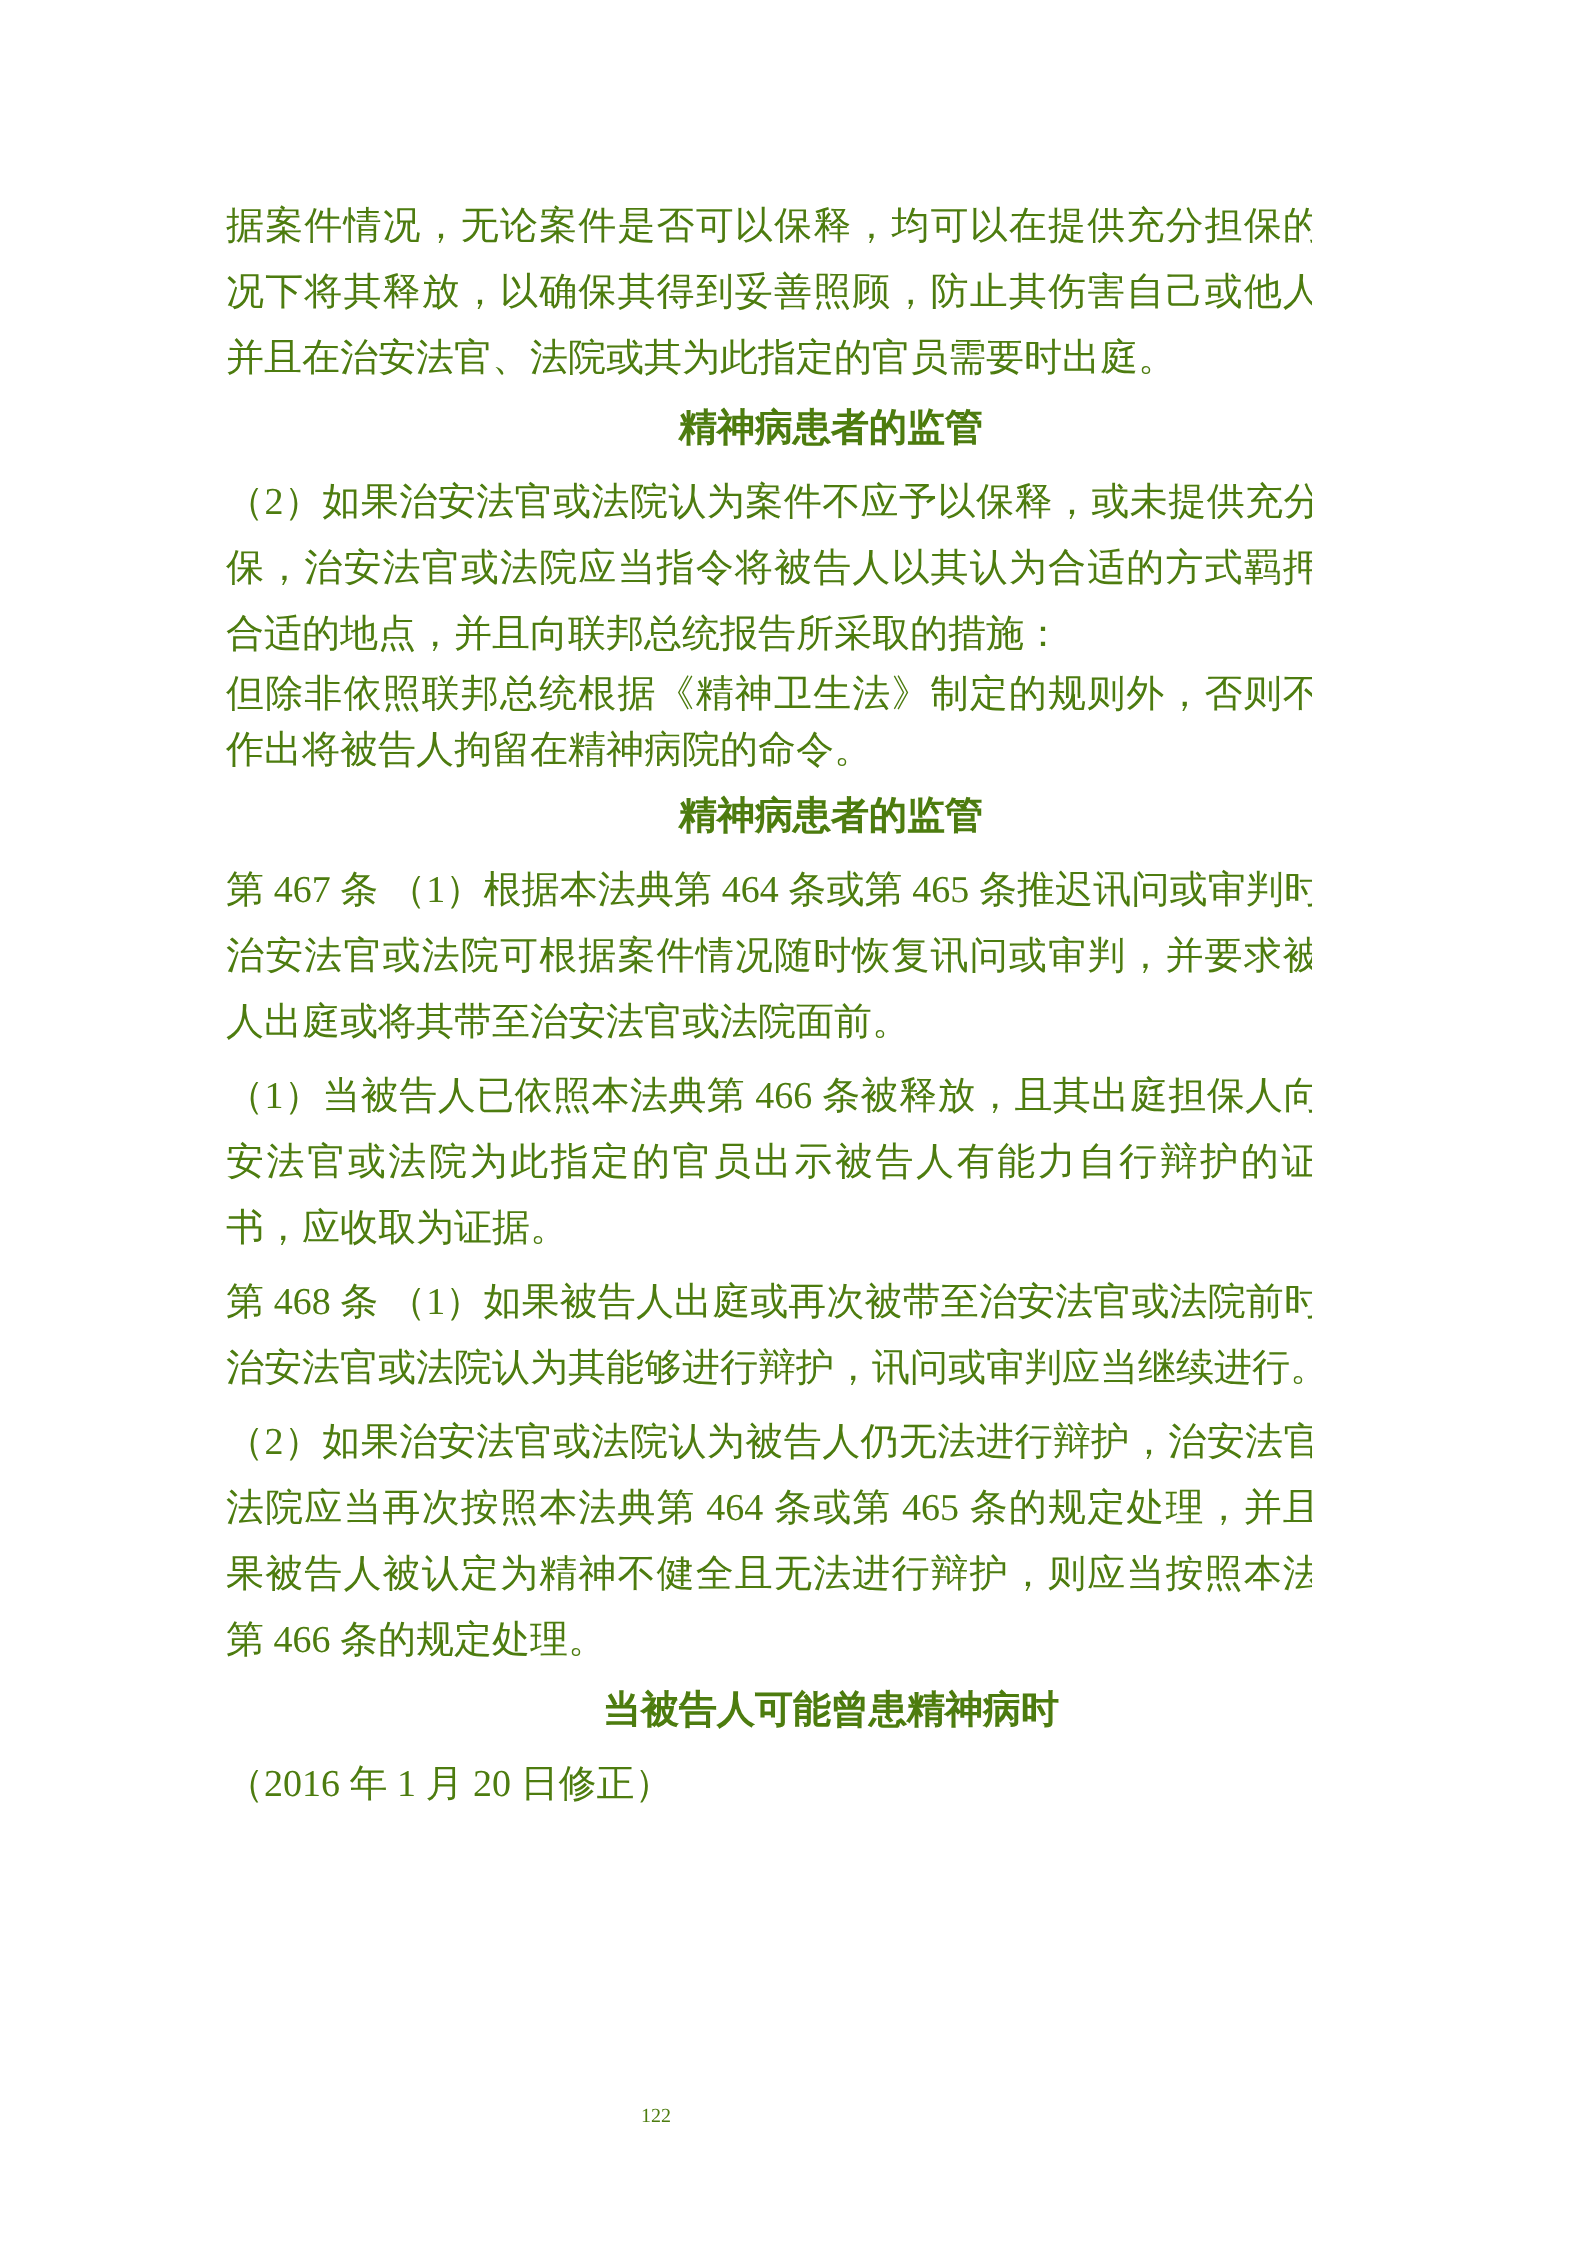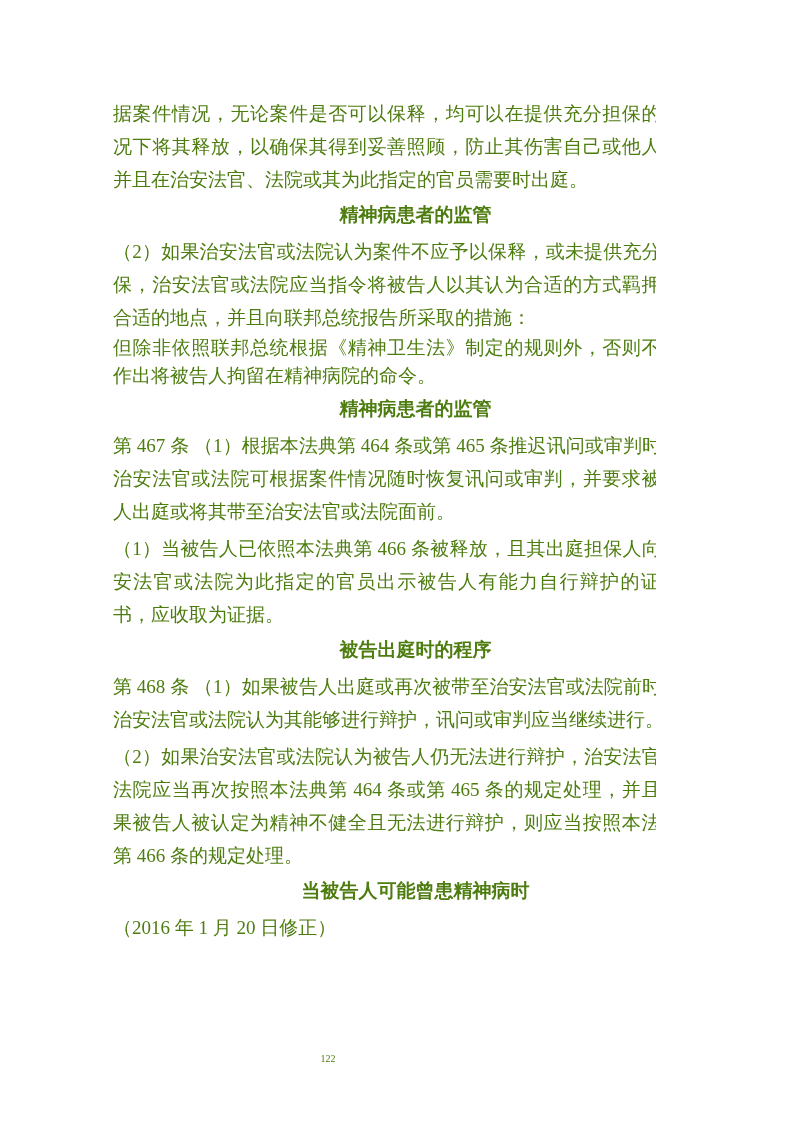--- a/index.html
+++ b/index.html
@@ -58,21 +58,20 @@
 
 <div class="page">
   <div class="content">
     <p class="para first">据案件情况，无论案件是否可以保释，均可以在提供充分担保的情况下将其释放，以确保其得到妥善照顾，防止其伤害自己或他人，并且在治安法官、法院或其为此指定的官员需要时出庭。</p>
     <p class="heading">精神病患者的监管</p>
     <p class="para">（2）如果治安法官或法院认为案件不应予以保释，或未提供充分担保，治安法官或法院应当指令将被告人以其认为合适的方式羁押在合适的地点，并且向联邦总统报告所采取的措施：</p>
     <p class="para tight">但除非依照联邦总统根据《精神卫生法》制定的规则外，否则不得作出将被告人拘留在精神病院的命令。</p>
     <p class="heading">精神病患者的监管</p>
     <p class="para">第 467 条 （1）根据本法典第 464 条或第 465 条推迟讯问或审判时，治安法官或法院可根据案件情况随时恢复讯问或审判，并要求被告人出庭或将其带至治安法官或法院面前。</p>
     <p class="para">（1）当被告人已依照本法典第 466 条被释放，且其出庭担保人向治安法官或法院为此指定的官员出示被告人有能力自行辩护的证明书，应收取为证据。</p>
-    <p class="heading">被告出庭时的程序</p>
     <p class="para">第 468 条 （1）如果被告人出庭或再次被带至治安法官或法院前时，治安法官或法院认为其能够进行辩护，讯问或审判应当继续进行。</p>
     <p class="para">（2）如果治安法官或法院认为被告人仍无法进行辩护，治安法官或法院应当再次按照本法典第 464 条或第 465 条的规定处理，并且如果被告人被认定为精神不健全且无法进行辩护，则应当按照本法典第 466 条的规定处理。</p>
     <p class="heading">当被告人可能曾患精神病时</p>
     <p class="para">（2016 年 1 月 20 日修正）</p>
 
   </div>
   <div class="page-number">122</div>
 </div>
 
 </body></html>

